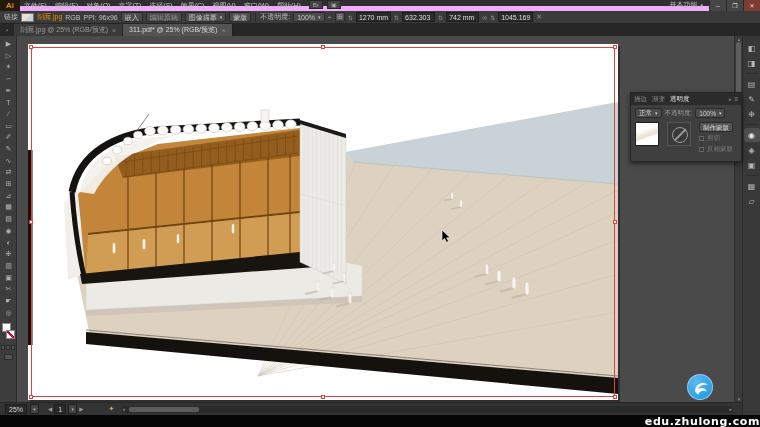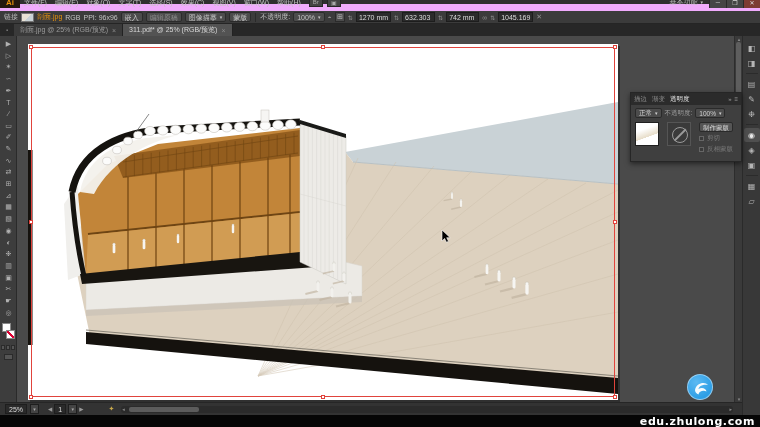--- a/index.html
+++ b/index.html
@@ -4,22 +4,22 @@
 <style>
   * { margin:0; padding:0; box-sizing:border-box; }
   html,body { width:760px; height:427px; background:#000; }
   .app {
     position:relative; width:760px; height:427px; overflow:hidden;
     font-family:"Liberation Sans","DejaVu Sans",sans-serif;
     color:#c6c6c6; background:#3a3a3a; user-select:none;
   }
   
   .menubar { position:absolute; left:0; top:0; width:760px; height:11px;
-    background:#2f2f2f; border-bottom:7px solid #f0abfc;
-    display:flex; align-items:center; font-size:7px; }
+    background:#2f2f2f; border-bottom:5px solid #f0abfc;
+    display:flex; align-items:flex-start; font-size:7px; }
   .ai-logo { width:20px; height:11px; background:#24190e; color:var(--accent,#e8920c);
     font-weight:bold; font-size:8px; display:flex; align-items:center; justify-content:center; }
   .menus { display:flex; }
   .menu-item { padding:0 4px; line-height:11px; white-space:nowrap; color:#c2c2c2; }
   .mb-icon { width:14px; height:9px; margin-left:4px; background:#444; border:1px solid #262626;
     font-size:6px; color:#aaa; display:flex; align-items:center; justify-content:center; }
   .workspace { margin-left:auto; display:flex; align-items:center; gap:3px; padding:0 6px; color:#bdbdbd; }
   .win-btns { display:flex; }
   .win-btn { width:17px; height:11px; display:flex; align-items:center; justify-content:center;
     font-size:6px; color:#ddd; background:#454545; border-left:1px solid #2a2a2a; }
@@ -118,21 +118,21 @@
   .sb-box { background:#2a2a2a; border:1px solid #1e1e1e; height:10px; line-height:9px; padding:0 3px; color:#ddd; }
   .sb-caret { background:#444; border:1px solid #1e1e1e; height:10px; width:9px; text-align:center;
     font-size:5px; line-height:9px; color:#aaa; }
   .sb-nav { display:flex; align-items:center; gap:2px; margin-left:6px; font-size:5.5px; color:#999; }
   .sb-ind { color:#c8a84b; font-size:7px; margin-left:22px; }
   .hscroll { flex:1; height:7px; margin:0 4px; background:#2b2b2b; border-radius:3px; position:relative; }
   .hthumb { position:absolute; left:8px; top:1px; width:70px; height:5px; background:#5c5c5c; border-radius:2px; }
   .hscroll .arr { position:absolute; top:0; font-size:5px; color:#888; line-height:7px; }
   
   .bottombar { position:absolute; left:0; top:415px; width:760px; height:12px; background:#060606;
-    display:flex; align-items:center; justify-content:flex-end; padding-right:5px; }
+    display:flex; align-items:center; justify-content:flex-end; }
   .wm-text { color:#fff; font-weight:bold; font-size:11px; letter-spacing:0.6px;
     font-family:"DejaVu Sans","Liberation Sans",sans-serif; }
 </style>
 </head>
 <body>
 
 <div class="app">
 
   <div class="menubar">
     <div class="ai-logo">Ai</div>

